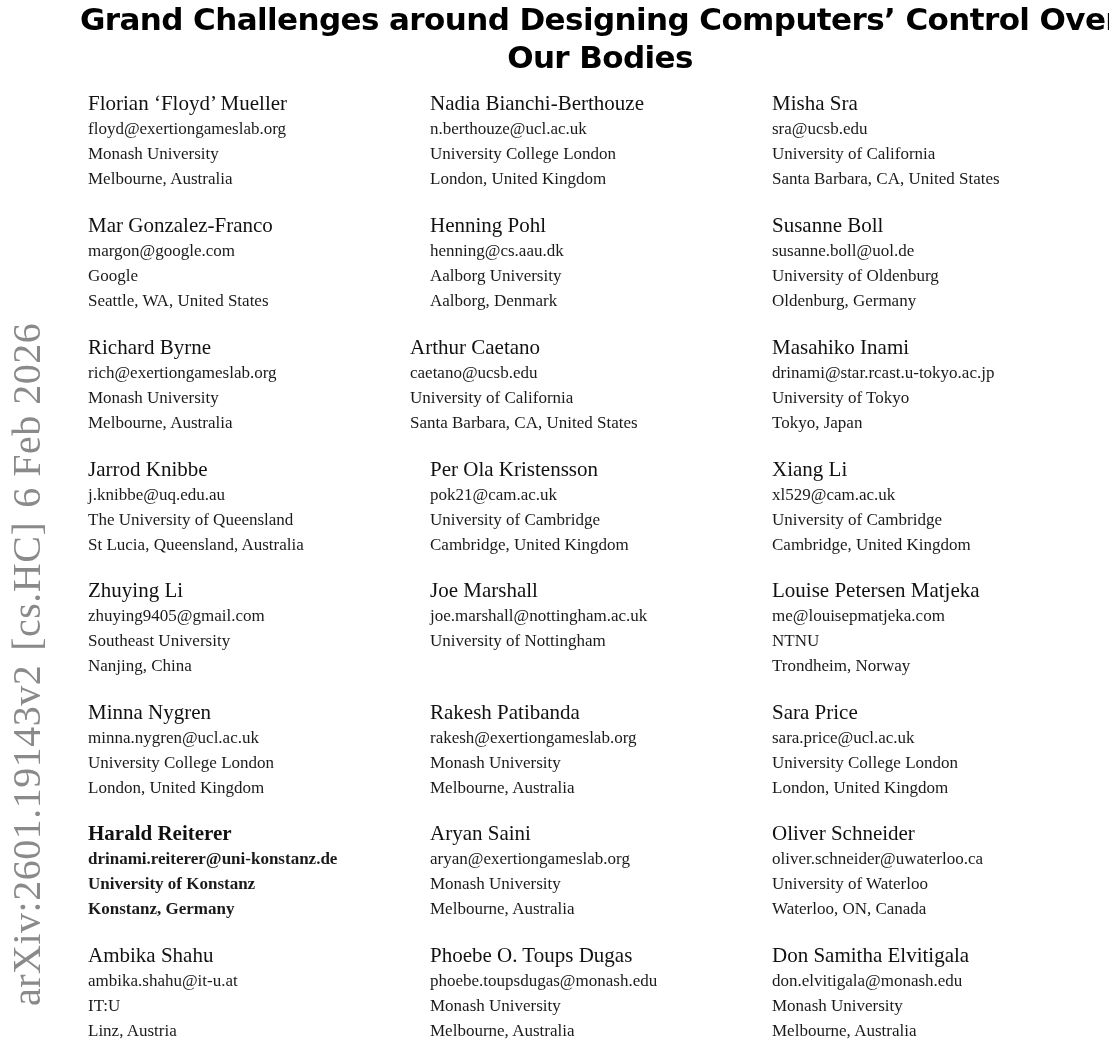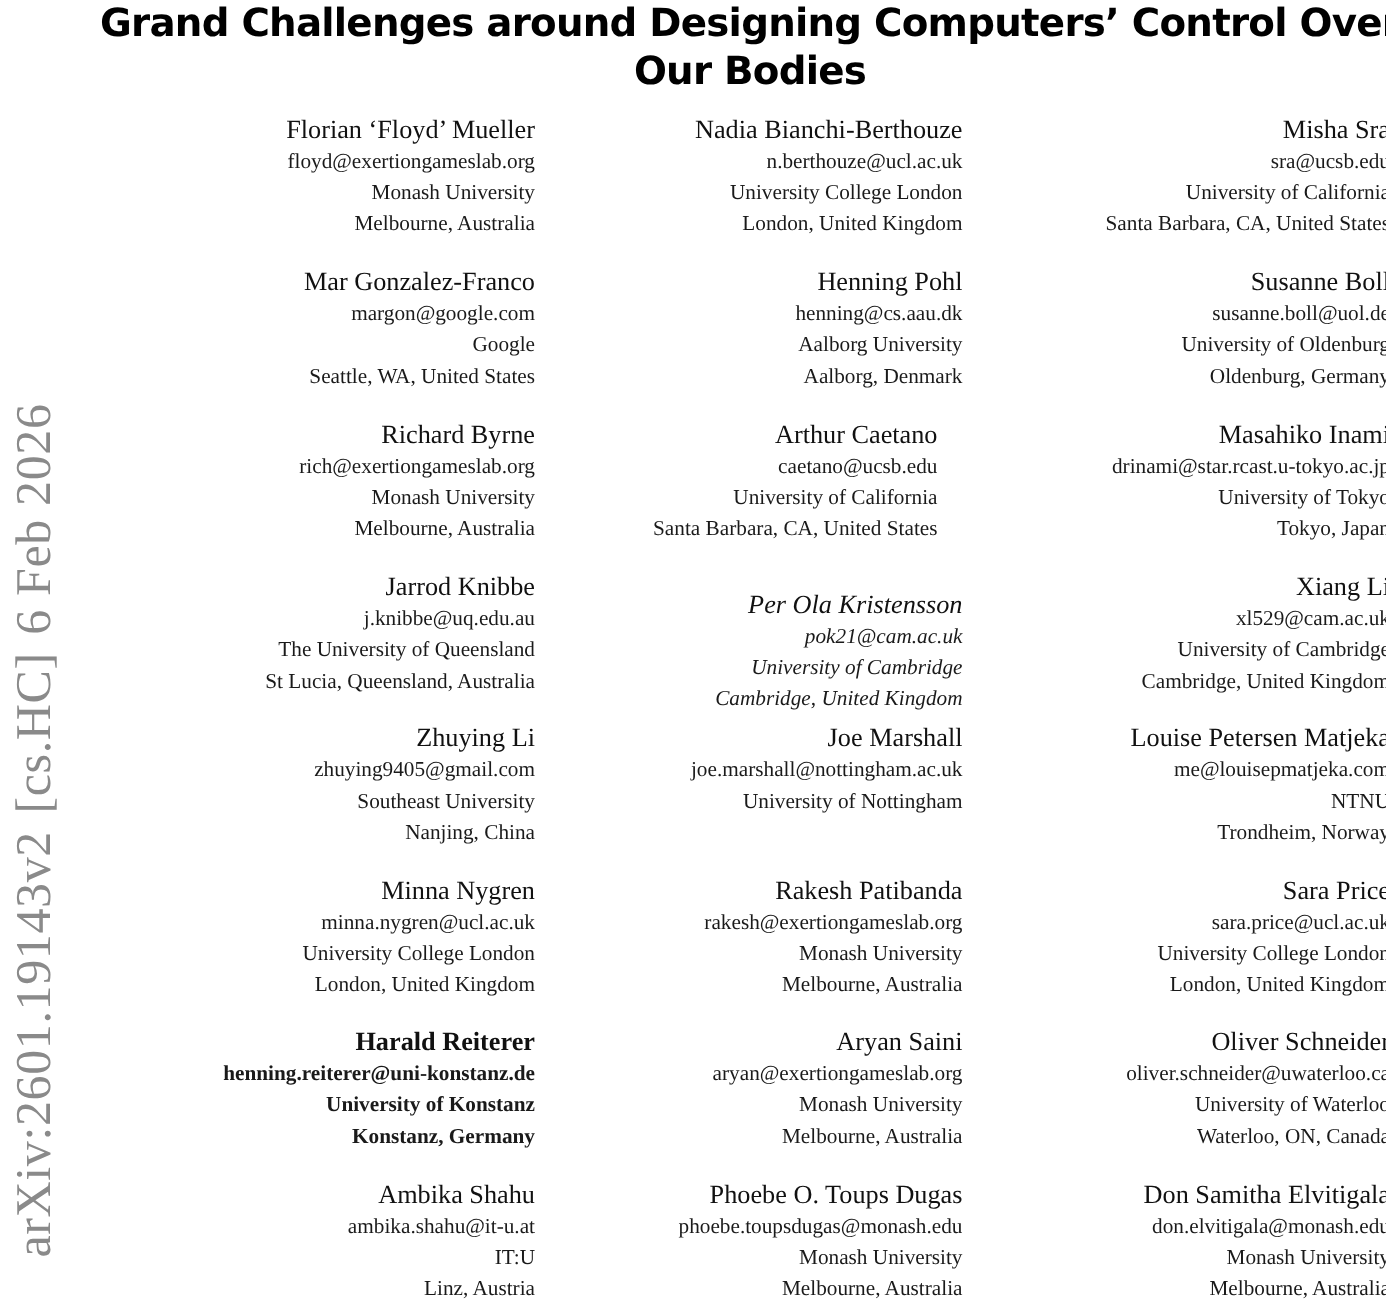--- a/index.html
+++ b/index.html
@@ -46,21 +46,21 @@
     .title .line { display: block; white-space: nowrap; }
     .authors {
       position: absolute;
       top: 90px;
       left: 88px;
       width: 1021px;
     }
     .author {
       position: absolute;
       width: 340px;
-      text-align: right;
+      text-align: left;
     }
     .author .name {
       display: block;
       font-size: 21px;
       line-height: 26px;
       color: #111;
       white-space: nowrap;
     }
     .author .detail {
       display: block;
@@ -140,21 +140,21 @@
     <span class="detail">University of Tokyo</span>
     <span class="detail">Tokyo, Japan</span>
   </div>
 
   <div class="author" style="left:0px;top:366px;">
     <span class="name">Jarrod Knibbe</span>
     <span class="detail">j.knibbe@uq.edu.au</span>
     <span class="detail">The University of Queensland</span>
     <span class="detail">St Lucia, Queensland, Australia</span>
   </div>
-  <div class="author" style="left:342px;top:380px;font-style:italic;">
+  <div class="author" style="left:342px;top:366px;">
     <span class="name">Per Ola Kristensson</span>
     <span class="detail">pok21@cam.ac.uk</span>
     <span class="detail">University of Cambridge</span>
     <span class="detail">Cambridge, United Kingdom</span>
   </div>
   <div class="author" style="left:684px;top:366px;">
     <span class="name">Xiang Li</span>
     <span class="detail">xl529@cam.ac.uk</span>
     <span class="detail">University of Cambridge</span>
     <span class="detail">Cambridge, United Kingdom</span>
@@ -192,21 +192,21 @@
   </div>
   <div class="author" style="left:684px;top:609px;">
     <span class="name">Sara Price</span>
     <span class="detail">sara.price@ucl.ac.uk</span>
     <span class="detail">University College London</span>
     <span class="detail">London, United Kingdom</span>
   </div>
 
   <div class="author" style="left:0px;top:730px;font-weight:bold;">
     <span class="name">Harald Reiterer</span>
-    <span class="detail">henning.reiterer@uni-konstanz.de</span>
+    <span class="detail">drinami.reiterer@uni-konstanz.de</span>
     <span class="detail">University of Konstanz</span>
     <span class="detail">Konstanz, Germany</span>
   </div>
   <div class="author" style="left:342px;top:730px;">
     <span class="name">Aryan Saini</span>
     <span class="detail">aryan@exertiongameslab.org</span>
     <span class="detail">Monash University</span>
     <span class="detail">Melbourne, Australia</span>
   </div>
   <div class="author" style="left:684px;top:730px;">

